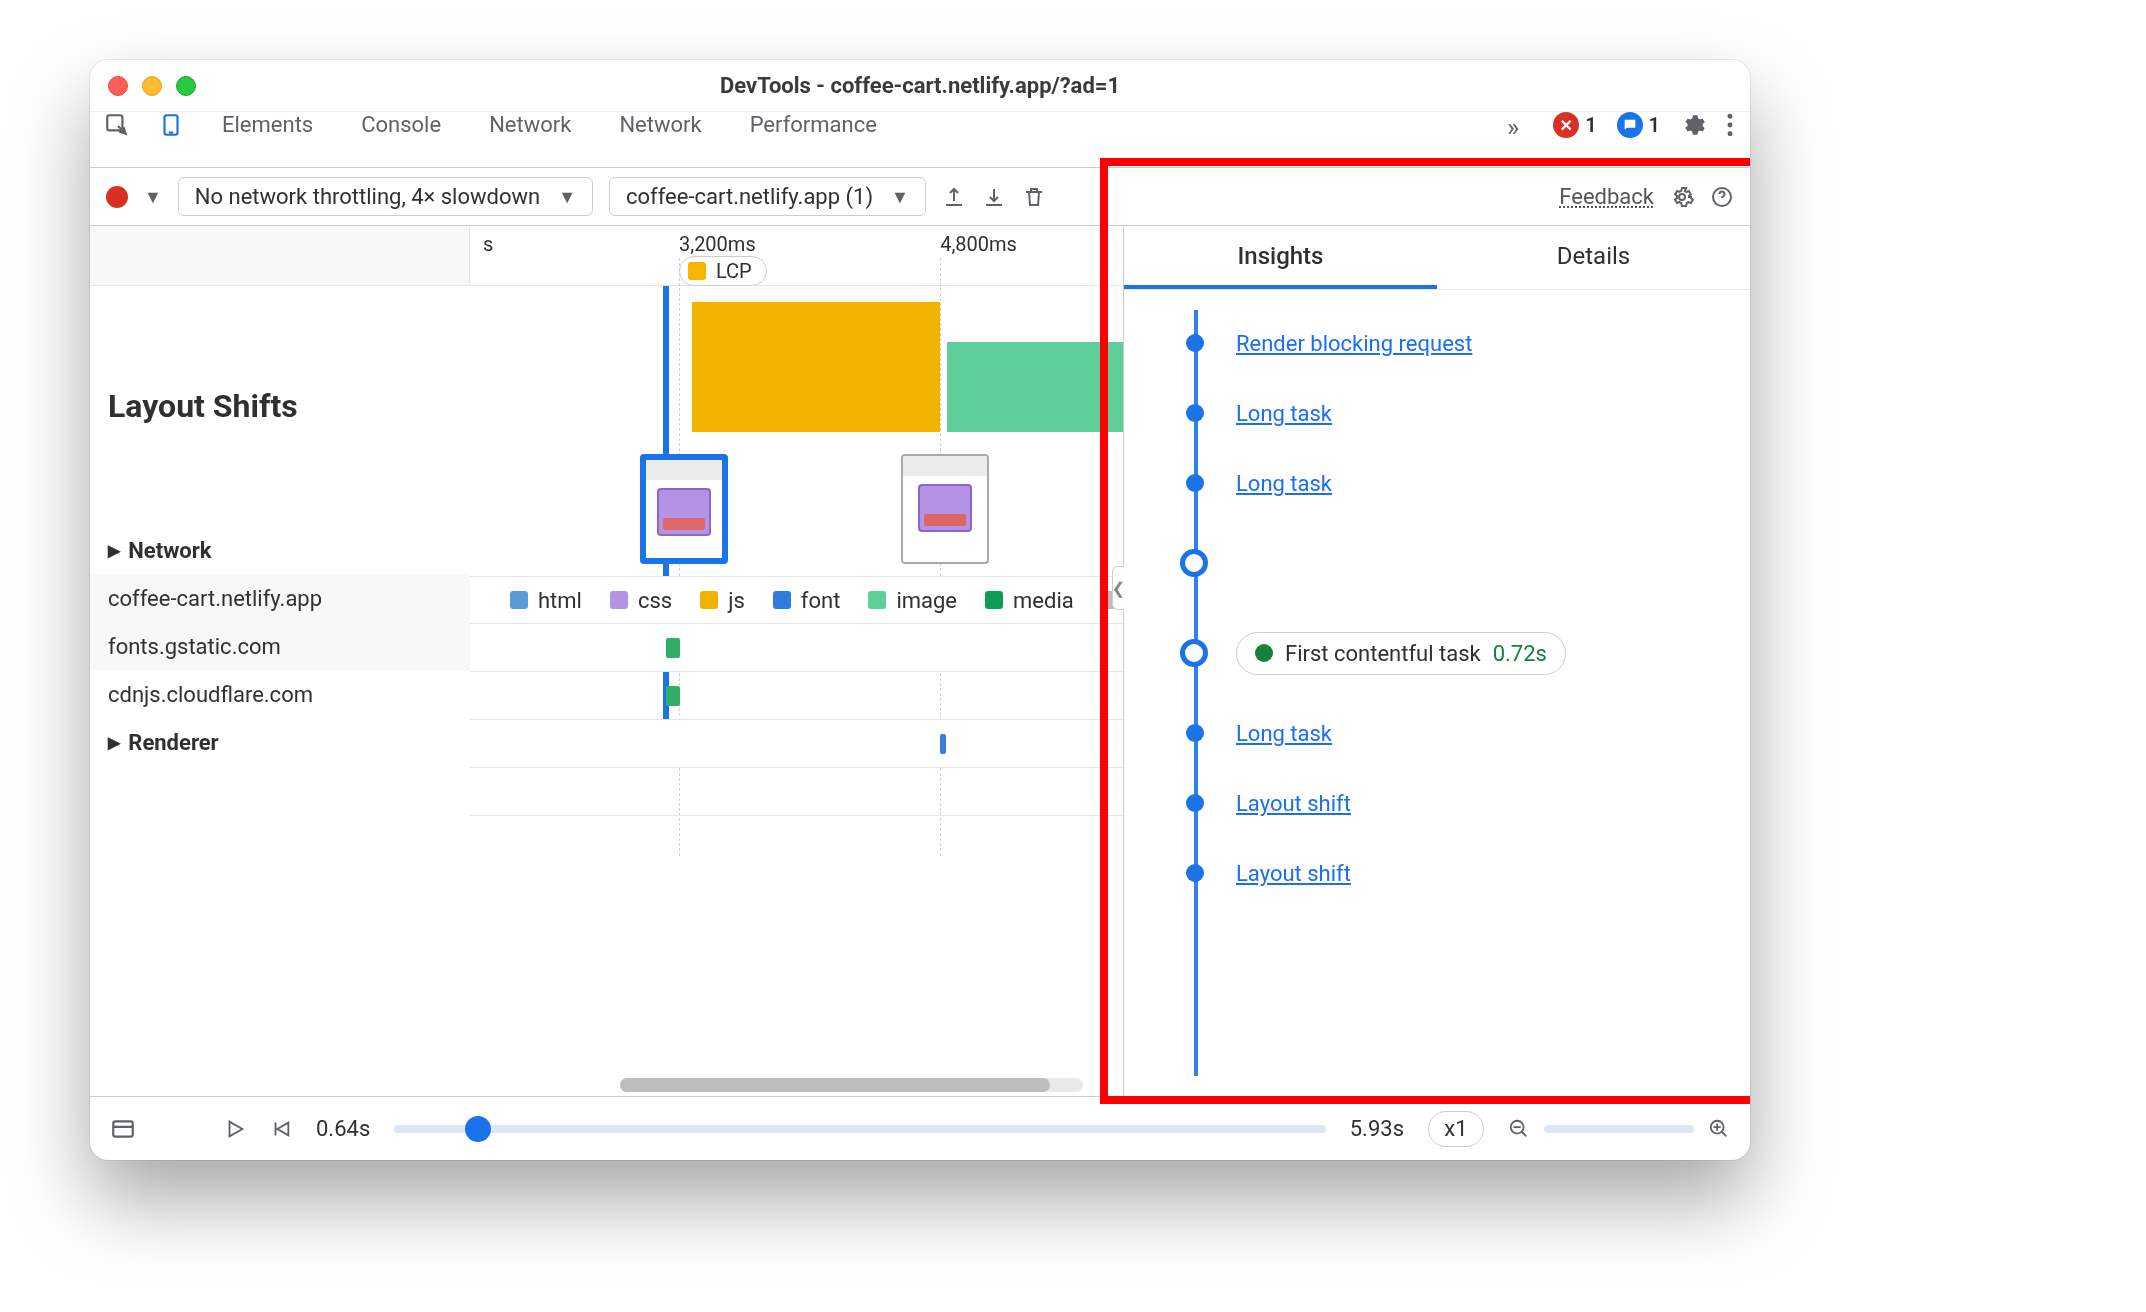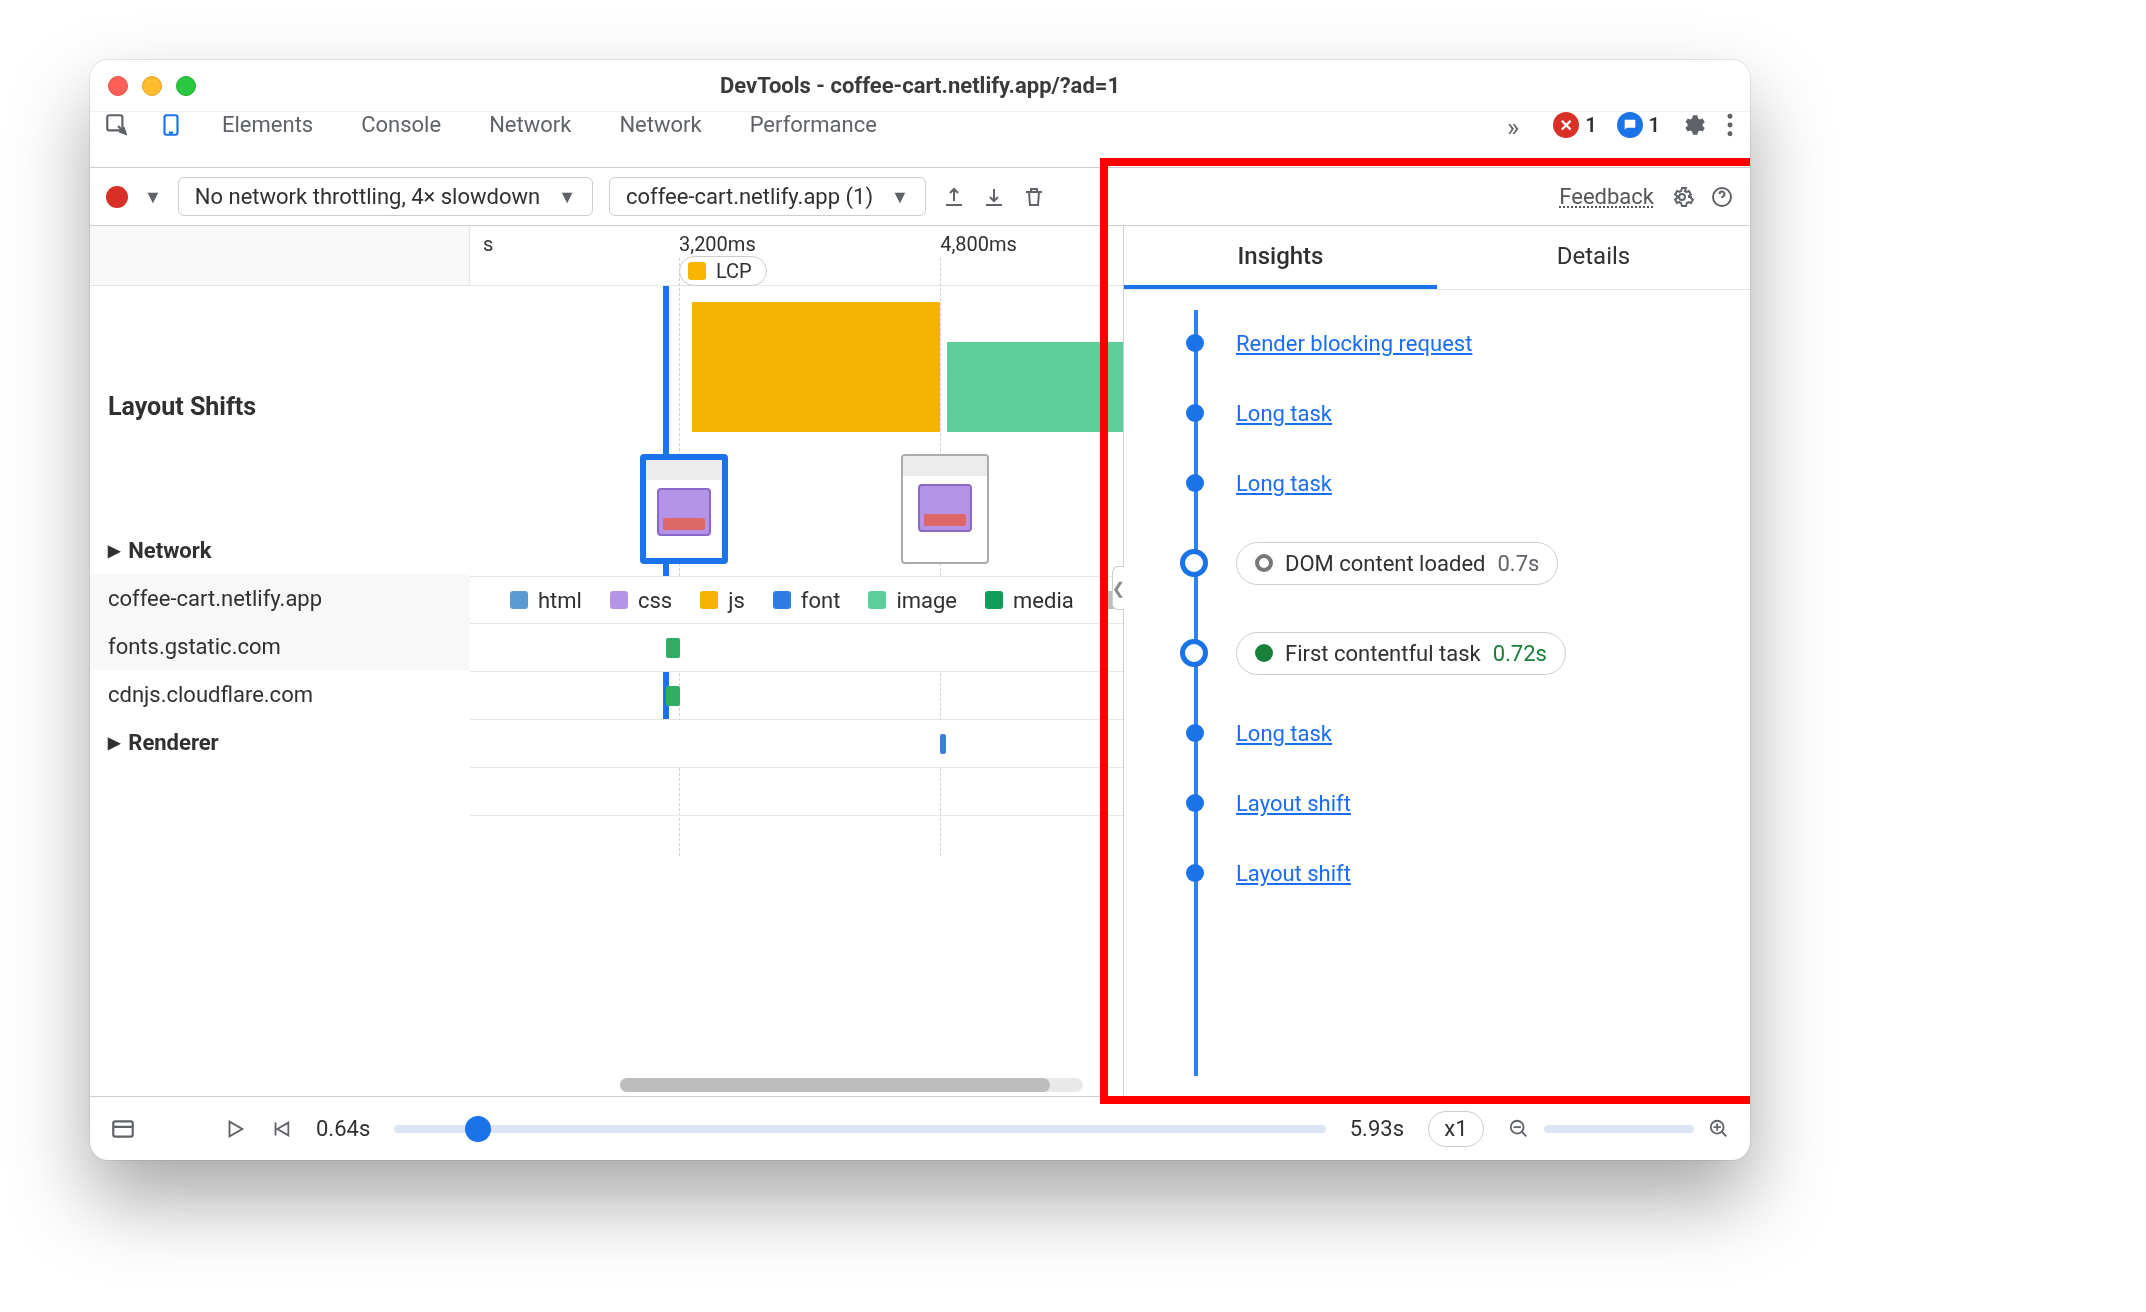--- a/index.html
+++ b/index.html
@@ -138,21 +138,21 @@
   .tl-left {
     width: 380px; display: flex; flex-direction: column;
     font-size: 22px;
   }
   .tl-right { flex: 1; position: relative; overflow: hidden; }
 
   .tl-row { display:flex; align-items:center; height: 48px; padding: 0 18px; }
   .tl-row.alt { background: var(--row-alt); }
   .tl-row.section { font-weight: 700; }
   .tl-row .tri { margin-right: 8px; font-size: 16px; color: var(--text); }
-  .tl-row.big { height: 240px; font-weight: 700; font-size: 25px; align-items: center; }
+  .tl-row.big { height: 240px; font-weight: 700; font-size: 32px; align-items: center; }
 
   
   .bars {
     position: absolute; left: 0; top: 0; right: 0; height: 170px;
   }
   .bar { position: absolute; top: 16px; height: 130px; }
   .bar.orange { background: #f5b301; }
   .bar.green { background: #5ecf9b; border-right: 0; }
   .marker-line { position: absolute; top: 0; bottom: -310px; width: 6px; background: var(--blue); }
 
@@ -519,27 +519,20 @@
           <span class="node"></span>
           <span class="content"><a class="ins-link">Long task</a></span>
         </div>
         <div class="ins-item">
           <span class="node"></span>
           <span class="content"><a class="ins-link">Long task</a></span>
         </div>
 
         <div class="ins-item" style="min-height:90px">
           <span class="node hollow"></span>
-          <span class="content">
-            <span class="pill">
-              <span class="d-gray"></span>
-              <span>DOM content loaded</span>
-              <span class="val">0.7s</span>
-            </span>
-          </span>
         </div>
 
         <div class="ins-item" style="min-height:90px">
           <span class="node hollow"></span>
           <span class="content">
             <span class="pill">
               <span class="d-green"></span>
               <span>First contentful task</span>
               <span class="val green">0.72s</span>
             </span>

